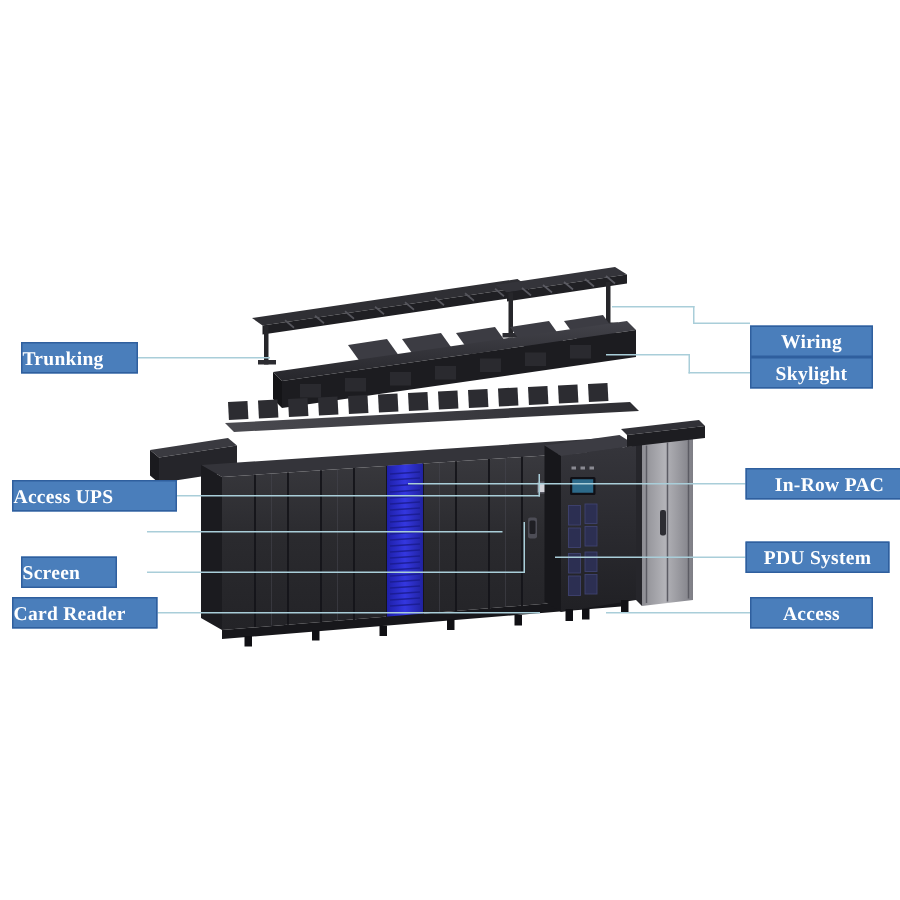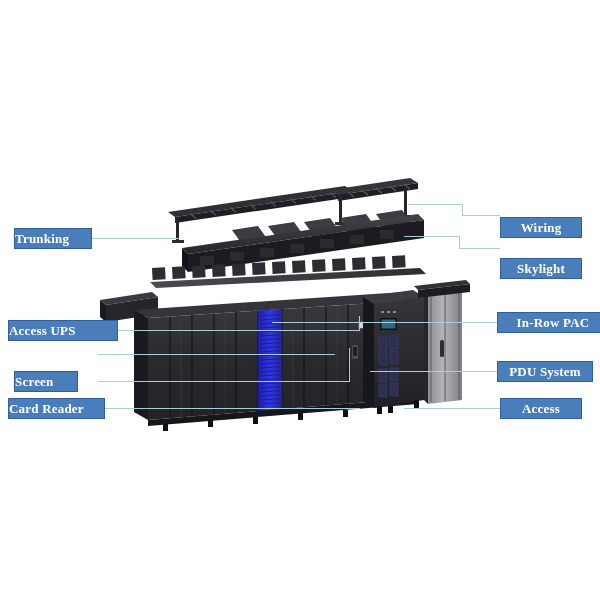--- a/index.html
+++ b/index.html
@@ -335,18 +335,18 @@
   <div class="leader-h" style="left:370px; top:371px; width:127px;"></div>
 
   <div class="leader-h" style="left:404px; top:408px; width:96px;"></div>
 
   <div class="label-chip align-right" style="left:14px; top:228px; width:78px;">Trunking</div>
   <div class="label-chip align-right" style="left:8px; top:320px; width:110px;">Access UPS</div>
   <div class="label-chip align-right" style="left:14px; top:371px; width:64px;">Screen</div>
   <div class="label-chip align-right" style="left:8px; top:398px; width:97px;">Card Reader</div>
 
   <div class="label-chip align-center" style="left:500px; top:205px; width:82px;margin-top:12px;">Wiring</div>
-  <div class="label-chip align-center" style="left:500px; top:238px; width:82px;margin-top:20px;">Skylight</div>
+  <div class="label-chip align-center" style="left:500px; top:238px; width:82px;">Skylight</div>
   <div class="label-chip align-center" style="left:497px; top:312px; width:112px;">In-Row PAC</div>
   <div class="label-chip align-center" style="left:497px; top:361px; width:96px;">PDU System</div>
   <div class="label-chip align-center" style="left:500px; top:398px; width:82px;font-family:Liberation Serif, serif;">Access</div>
 
 </div>
 
 </body></html>

